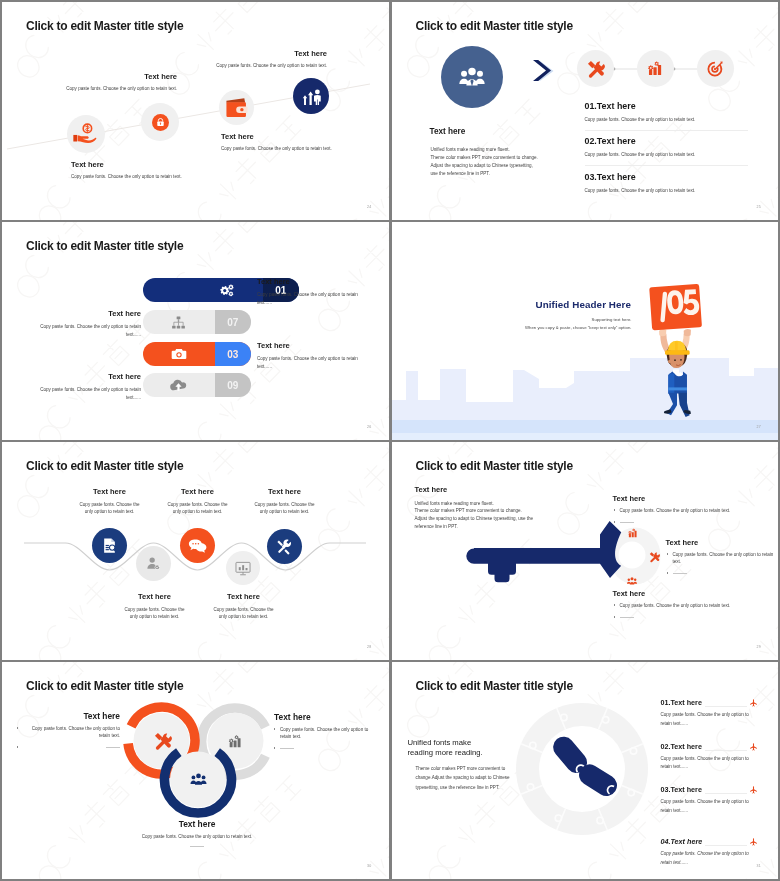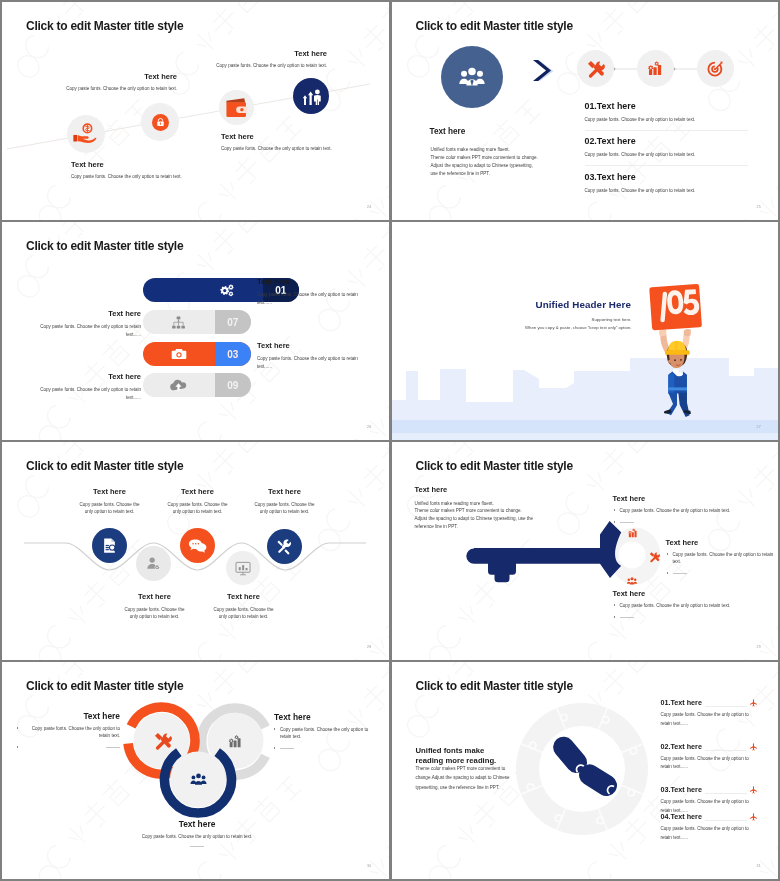--- a/index.html
+++ b/index.html
@@ -117,29 +117,29 @@
   .s7t1{left:21px;top:49px;width:97px;text-align:right;}
   .s7t1 .s7ul li{padding-left:0;padding-right:0;}
   .s7t1 .s7ul li:before{left:-6px;}
   .s7t2{left:272px;top:50px;width:96px;text-align:left;}
   .s7t3{left:95px;top:157px;width:200px;text-align:center;}
   .s7h3{font-size:8.4px;font-weight:bold;color:#1b1b1b;margin-bottom:5px;}
   .s7b3{font-size:4.55px;color:#3f3f3f;}
   .s7d3{width:14px;height:.7px;background:#c7c7c7;margin:7px auto 0;}
 
   
-  .s8h{position:absolute;left:24px;top:76px;font-size:7.7px;font-weight:bold;color:#1b1b1b;line-height:9.7px;margin-top:8px;}
+  .s8h{position:absolute;left:16px;top:76px;font-size:7.7px;font-weight:normal;color:#1b1b1b;line-height:9.7px;}
   .s8b{position:absolute;left:24px;top:102px;font-size:4.55px;color:#3f3f3f;line-height:9.45px;}
   .s8ring{position:absolute;left:120px;top:37px;}
   .s8list{position:absolute;left:0;top:0;}
   .s8item{position:absolute;left:269px;width:97px;}
   .s8item:nth-child(1){top:36px;}
   .s8item:nth-child(2){top:79.6px;}
   .s8item:nth-child(3){top:123.2px;}
-  .s8item:nth-child(4){top:150px;}
+  .s8item:nth-child(4){top:175px;font-style:italic;}
   .s8row{display:flex;align-items:center;}
   .s8ih{font-size:7.2px;font-weight:bold;color:#191919;white-space:nowrap;}
   .s8rule{flex:1;height:1px;background:#ededed;margin:0 2px 0 3px;position:relative;top:4px;}
   .s8icon{display:flex;align-items:center;}
   .s8ib{font-size:4.55px;color:#3f3f3f;line-height:8.6px;margin-top:4px;}
   
   .s1line{position:absolute;left:0;top:0;}
   .s1{position:absolute;border-radius:50%;background:#f0f0f0;display:flex;align-items:center;justify-content:center;}
   .s1.c1{left:65px;top:113px;width:38px;height:38px;}
   .s1.c2{left:139px;top:101px;width:38px;height:38px;}

